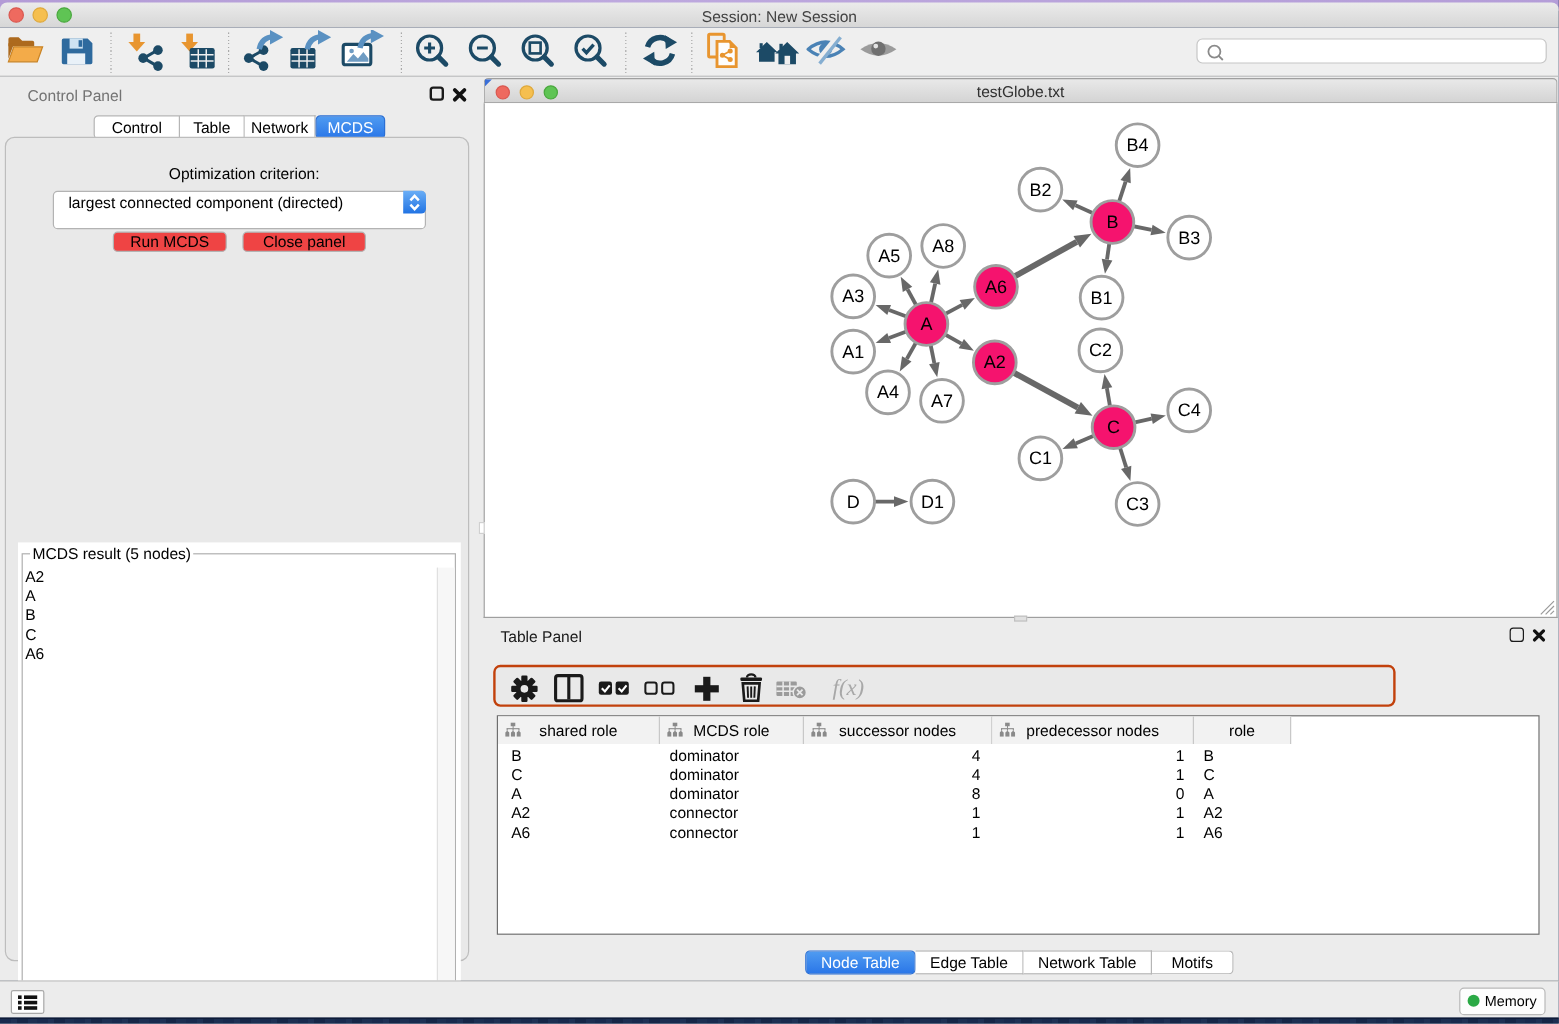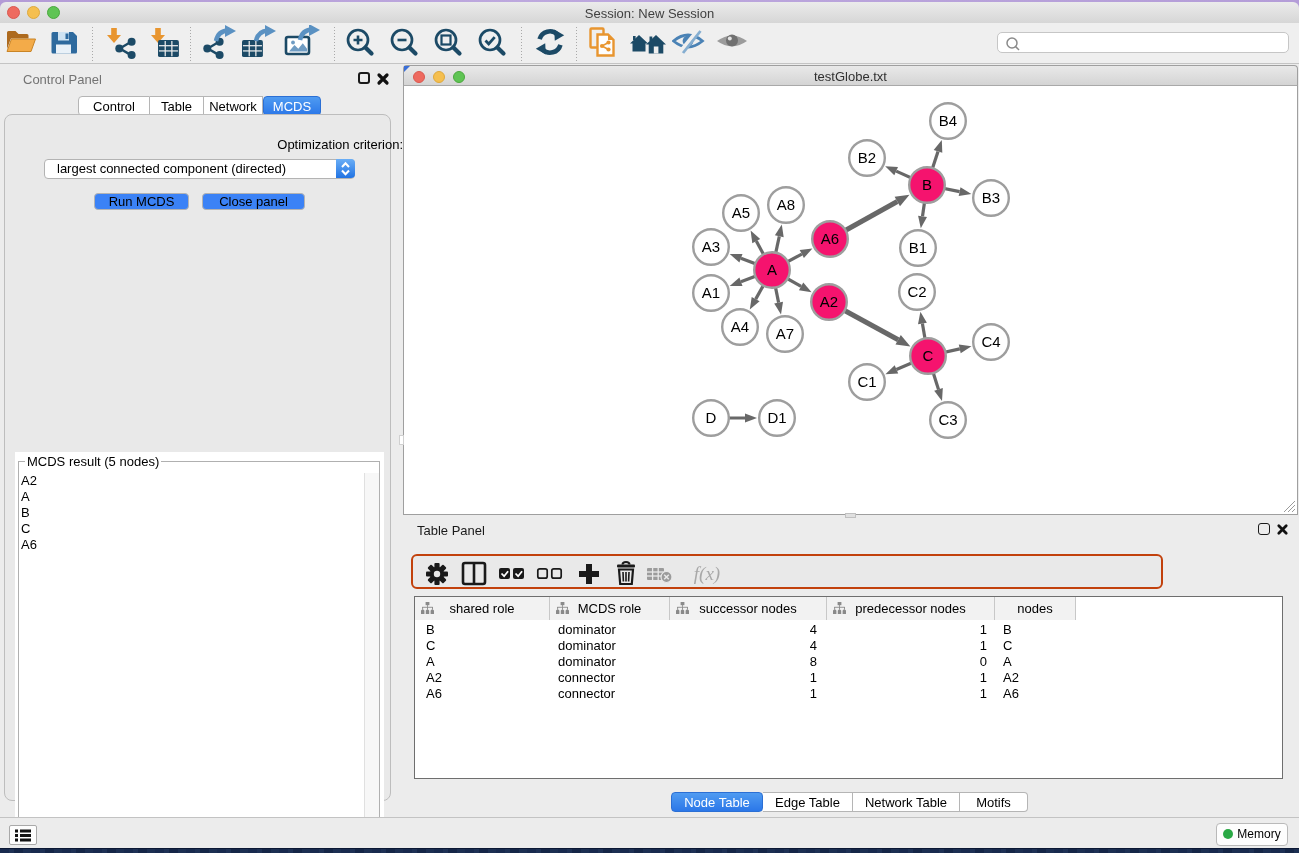--- a/index.html
+++ b/index.html
@@ -18,25 +18,25 @@
 #deskstrip{position:absolute;left:0;top:848px;width:1299px;height:5px;border-top:1px solid #0c1834;background:repeating-linear-gradient(90deg,#182a4e 0 9px,#1e3155 9px 14px,#152647 14px 23px,#1c2f52 23px 31px)}
 
 #cpanel{position:absolute;left:0;top:0;width:399px;height:753px}
 #cpanel .ptitle{position:absolute;left:23px;top:8px;font-size:13px;color:#737373}
 .tabrow{position:absolute;display:flex}
 .tab{height:20px;font-size:13px;display:flex;align-items:center;justify-content:center;background:#fff;border:1px solid #b5b5b5;border-left:none;color:#000}
 .tab.first{border-left:1px solid #b5b5b5;border-radius:4px 0 0 4px}
 .tab.last{border-radius:0 4px 4px 0}
 .tab.sel{background:linear-gradient(#4f9bf1,#2b77e8);color:#fff;border:1px solid #2b6fd4;border-radius:4px;margin-left:0px}
 #tabbox{position:absolute;left:4px;top:50px;width:387px;height:687px;background:#e9e9e9;border:1px solid #bdbdbd;border-radius:8px}
-#optlabel{position:absolute;left:4px;width:399px;top:73px;text-align:right;font-size:13px}
-#dropdown{position:absolute;left:44px;top:95px;width:311px;height:20px;background:#fff;border:1px solid #b3b3b3;border-radius:4px;font-size:13px}
+#optlabel{position:absolute;left:4px;width:399px;top:73px;text-align:center;font-size:13px}
+#dropdown{position:absolute;left:44px;top:95px;width:311px;height:32px;background:#fff;border:1px solid #b3b3b3;border-radius:4px;font-size:13px}
 #dropdown .dtext{position:absolute;left:12px;right:19px;top:1px;text-align:left;white-space:nowrap}
 #dropdown .spin{position:absolute;right:-1px;top:-1px;width:19px;height:19px;background:linear-gradient(#6aaef6,#2173e3);border-radius:0 4px 4px 0}
-.btn{position:absolute;height:17px;background:#3b82f6;border:1px solid #b3b3b3;border-radius:4px;font-size:13px;text-align:center;line-height:15px}
+.btn{position:absolute;height:17px;background:#ef4444;border:1px solid #b3b3b3;border-radius:4px;font-size:13px;text-align:center;line-height:15px}
 #mcdsbox{position:absolute;left:15px;top:388px;width:369px;height:370px;background:#fff}
 #fieldset{position:absolute;left:3px;top:9px;right:4px;bottom:3px;border:1px solid #b0b0b0}
 #fieldlegend{position:absolute;left:10px;top:2px;background:#fff;padding:0 2px;font-size:13px}
 #mcdslist{position:absolute;left:6px;top:21px;font-size:13px;line-height:16px}
 #scrolltrack{position:absolute;right:5px;top:21px;width:15px;bottom:1px;background:#f7f7f7;border-left:1px solid #e0e0e0}
 
 #netwin{position:absolute;left:403px;top:1px;width:895px;height:513px}
 #nettitle{position:absolute;left:0;top:0;width:895px;height:21px;background:linear-gradient(#e9e9e9,#d4d4d4);border:1px solid #9f9f9f;border-bottom:1px solid #a9a9a9;border-radius:4px 4px 0 0}
 #nettitle .title{position:absolute;left:0;right:0;top:3px;text-align:center;font-size:13px;color:#303030}
 #netcanvas{position:absolute;left:0;top:21px;width:895px;height:429px;background:#fff;border:1px solid #9f9f9f;border-top:none}
@@ -482,21 +482,21 @@
               <rect x="4.6" y="0" width="3.8" height="3.2"></rect>
               <path d="M6.2 3 h0.8 v2 h-0.8 z"></path>
               <rect x="1.2" y="4.8" width="10.6" height="0.9"></rect>
               <path d="M1.2 5 h0.9 v2 h-0.9 z M6.1 5 h0.9 v2 h-0.9 z M11 5 h0.9 v2 h-0.9 z"></path>
               <path d="M0 8.5 l1.7 -1.5 1.7 1.5 v3.5 h-3.4 z M4.8 8.5 l1.7 -1.5 1.7 1.5 v3.5 h-3.4 z M9.6 8.5 l1.7 -1.5 1.7 1.5 v3.5 h-3.4 z"></path>
             </g>
           </svg>
           <div class="hlabel">predecessor nodes</div>
         </div>
 <div class="hcell" style="left:580px;width:81px">
-          <div class="hlabel">nodes</div>
+          <div class="hlabel">role</div>
         </div>
 <div class="trow" style="left:11px;top:25px">B</div>
 <div class="trow" style="left:143px;top:25px">dominator</div>
 <div class="trow" style="left:255px;top:25px;width:147px;text-align:right">4</div>
 <div class="trow" style="left:412px;top:25px;width:160px;text-align:right">1</div>
 <div class="trow" style="left:588px;top:25px">B</div>
 <div class="trow" style="left:11px;top:41px">C</div>
 <div class="trow" style="left:143px;top:41px">dominator</div>
 <div class="trow" style="left:255px;top:41px;width:147px;text-align:right">4</div>
 <div class="trow" style="left:412px;top:41px;width:160px;text-align:right">1</div>

